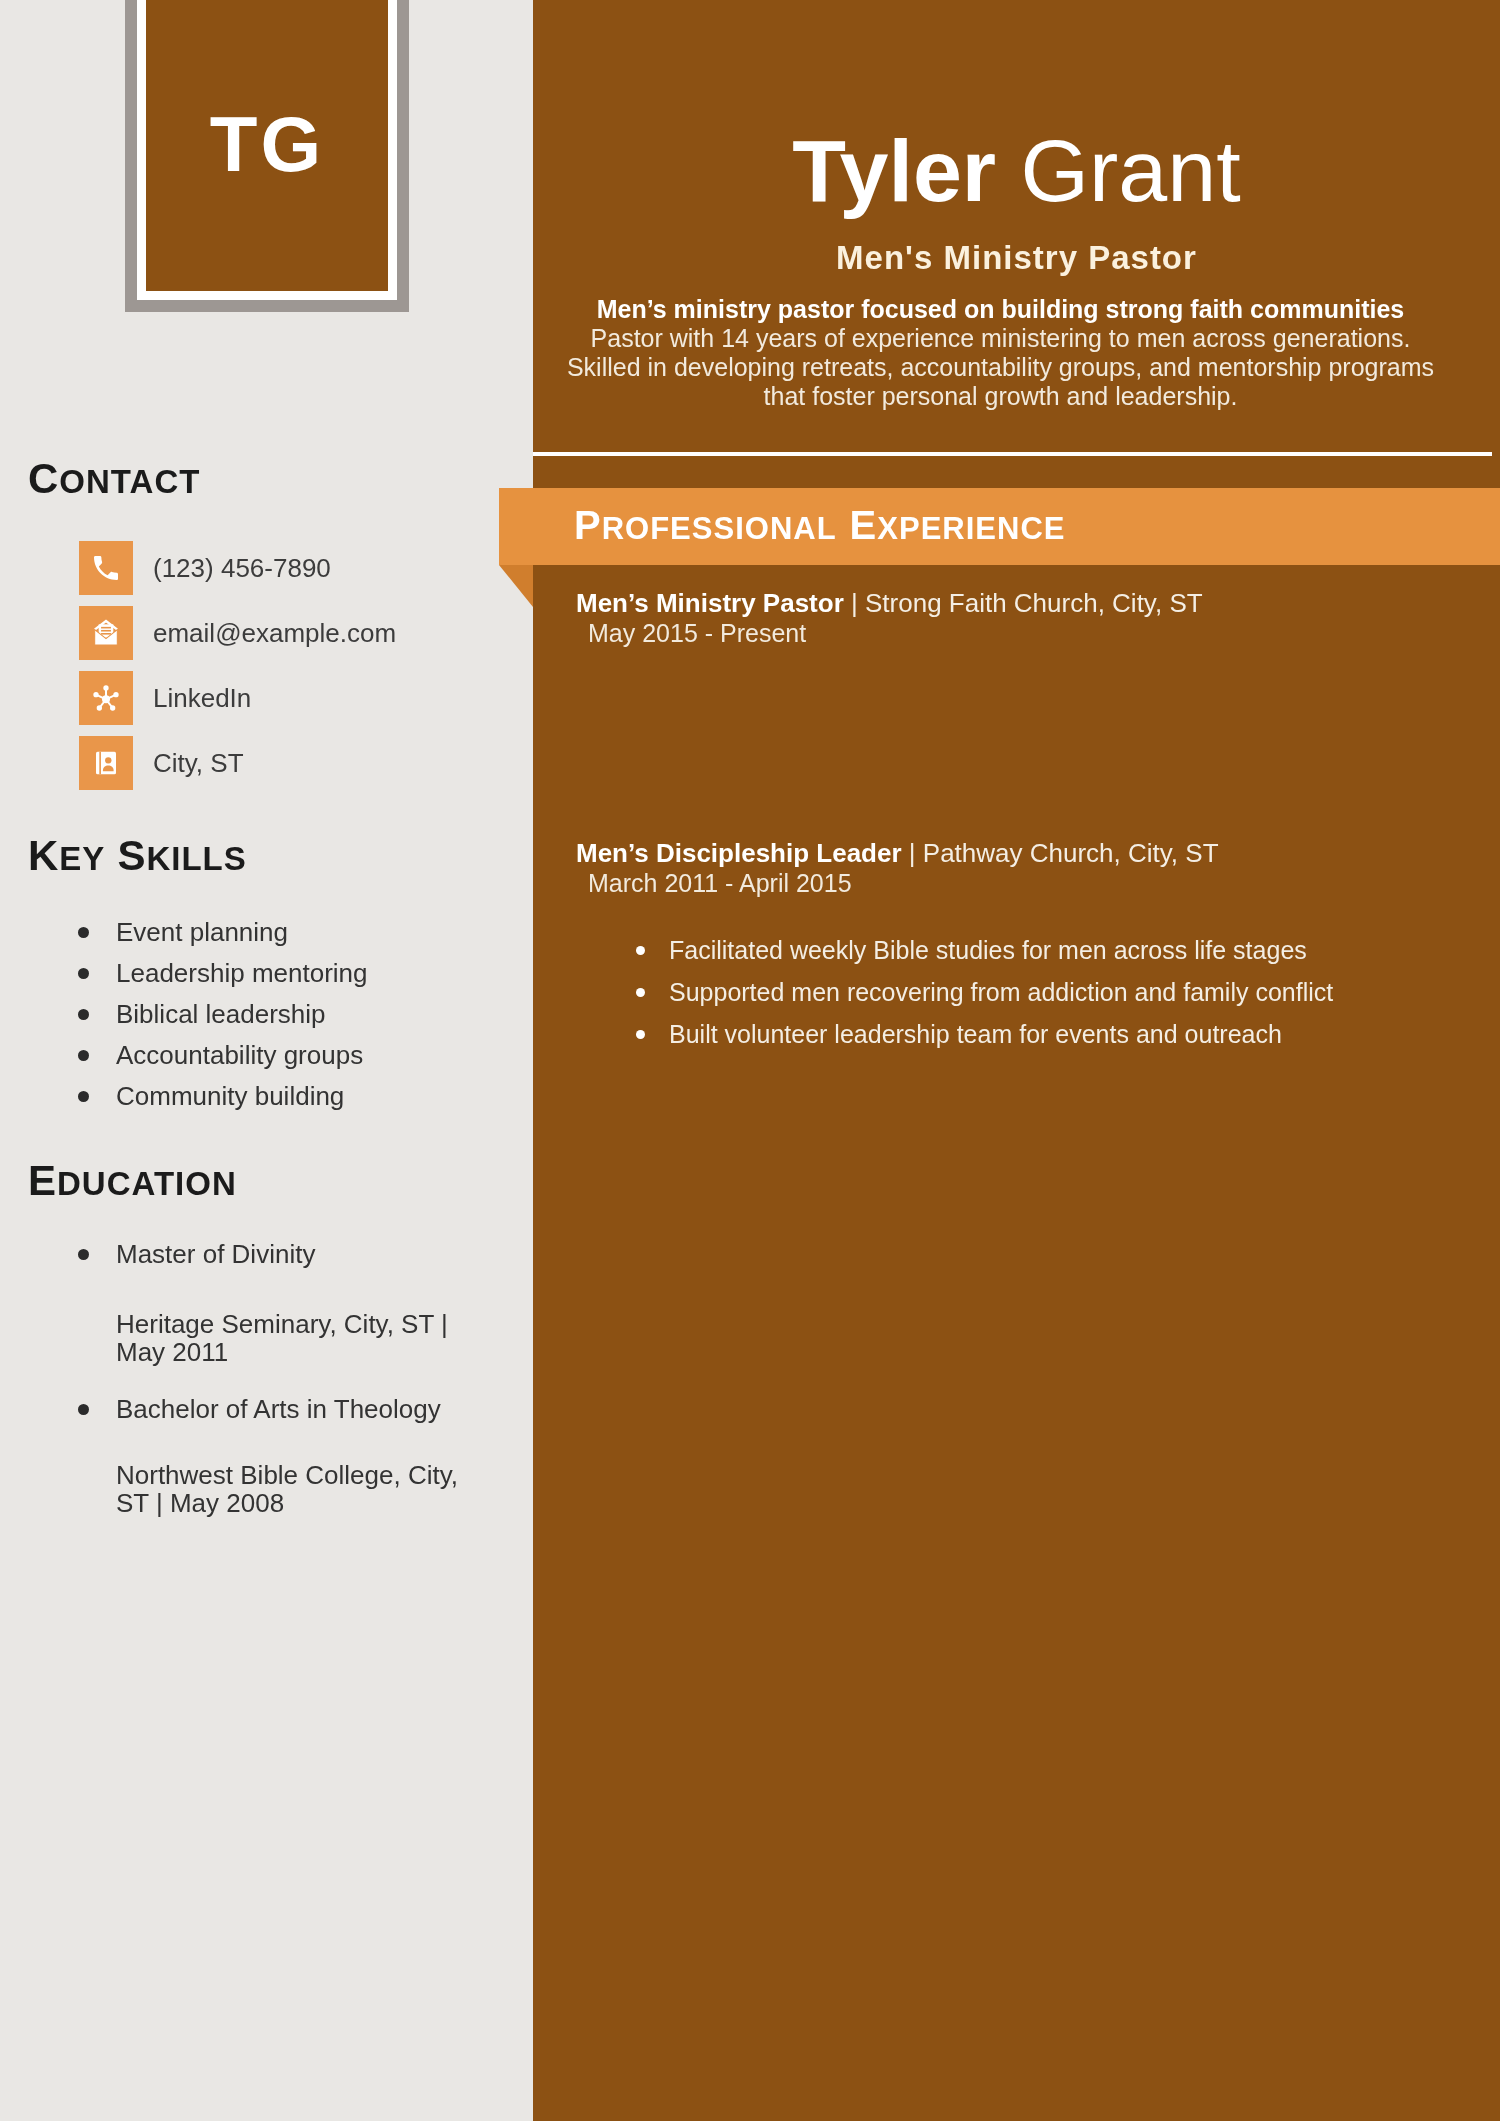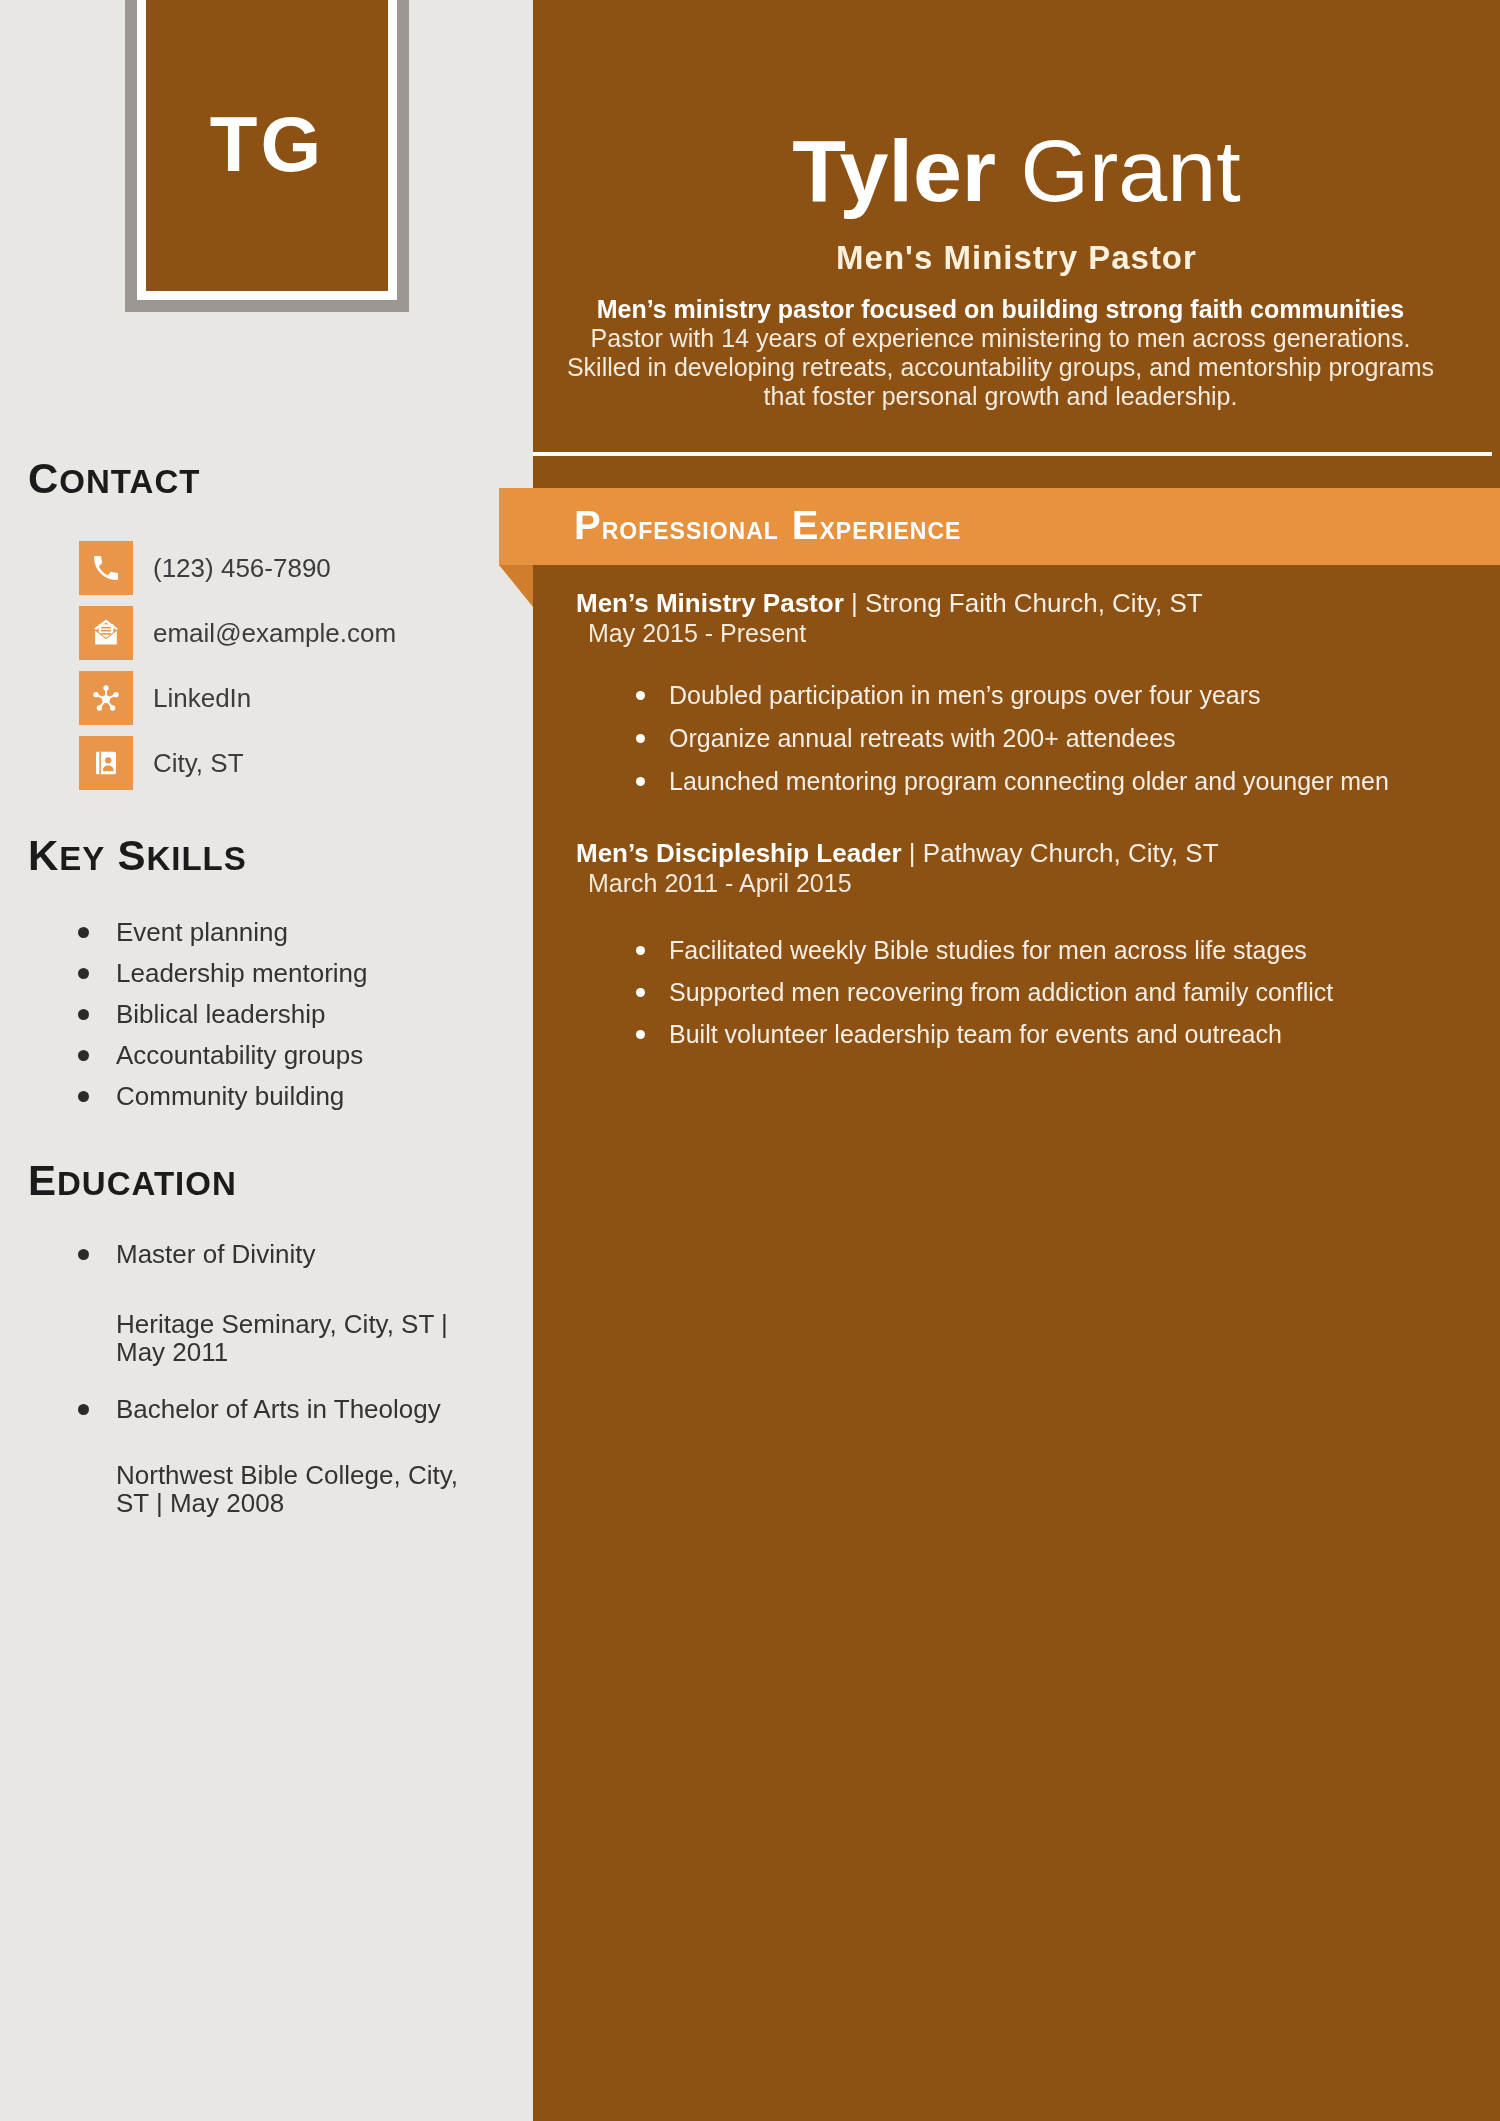--- a/index.html
+++ b/index.html
@@ -22,21 +22,21 @@
   .summary .headline{font-weight:700;color:#FFFFFF;}
 
   .divider{position:absolute;left:0;top:452px;width:959px;height:4px;background:#FFFFFF;}
 
   .banner{position:absolute;left:-34px;top:488px;width:1001px;height:77px;background:#E6923F;}
   .banner-fold{position:absolute;left:-34px;top:565px;width:34px;height:42px;background:#D07E2D;
                clip-path:polygon(0 0,100% 0,100% 100%);}
   .banner-text{position:absolute;left:75px;top:0;height:77px;line-height:75px;color:#FFFFFF;
                font-weight:700;white-space:nowrap;letter-spacing:1px;}
   .banner-text .hb{font-size:40px;}
-  .banner-text .hs{font-size:23px;}
+  .banner-text .hs{font-size:31px;}
   .banner-text .word2{margin-left:13px;}
 
   .job-header{position:absolute;left:43px;width:880px;font-size:26px;line-height:30px;
               color:#F4EEE4;white-space:nowrap;}
   .job-header .jt{font-weight:700;color:#FFFFFF;}
   .job-dates{position:absolute;left:55px;width:700px;font-size:25px;line-height:30px;color:#F2EADD;}
   .job1-header{top:588px;}  .job1-dates{top:618px;}
   .job2-header{top:838px;}  .job2-dates{top:868px;}
 
   .rbullets{position:absolute;left:103px;margin:0;padding:0;list-style:none;
@@ -111,25 +111,20 @@
       <div class="banner-text">
         <span class="hb">P</span><span class="hs">ROFESSIONAL</span><span class="hb word2">E</span><span class="hs">XPERIENCE</span>
       </div>
     </div>
     <div class="banner-fold"></div>
 
     <div class="job-header job1-header">
       <span class="jt">Men’s Ministry Pastor</span><span> | Strong Faith Church, City, ST</span>
     </div>
     <div class="job-dates job1-dates">May 2015 - Present</div>
-    <ul class="rbullets job1-bullets">
-      <li>Doubled participation in men’s groups over four years</li>
-      <li>Organize annual retreats with 200+ attendees</li>
-      <li>Launched mentoring program connecting older and younger men</li>
-    </ul>
 
     <div class="job-header job2-header">
       <span class="jt">Men’s Discipleship Leader</span><span> | Pathway Church, City, ST</span>
     </div>
     <div class="job-dates job2-dates">March 2011 - April 2015</div>
     <ul class="rbullets job2-bullets">
       <li>Facilitated weekly Bible studies for men across life stages</li>
       <li>Supported men recovering from addiction and family conflict</li>
       <li>Built volunteer leadership team for events and outreach</li>
     </ul>

